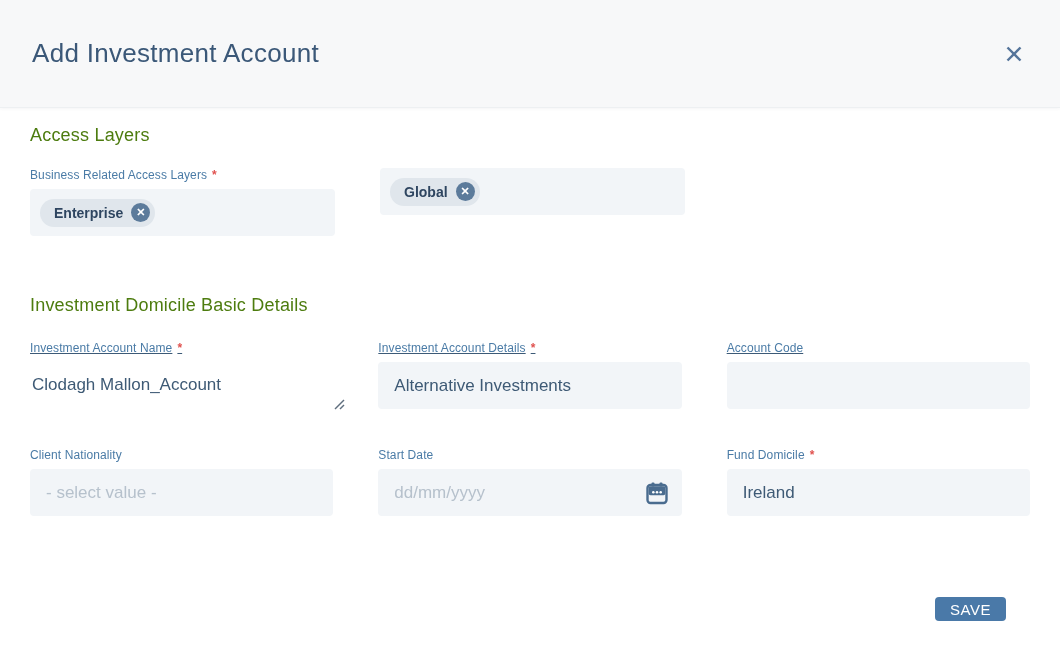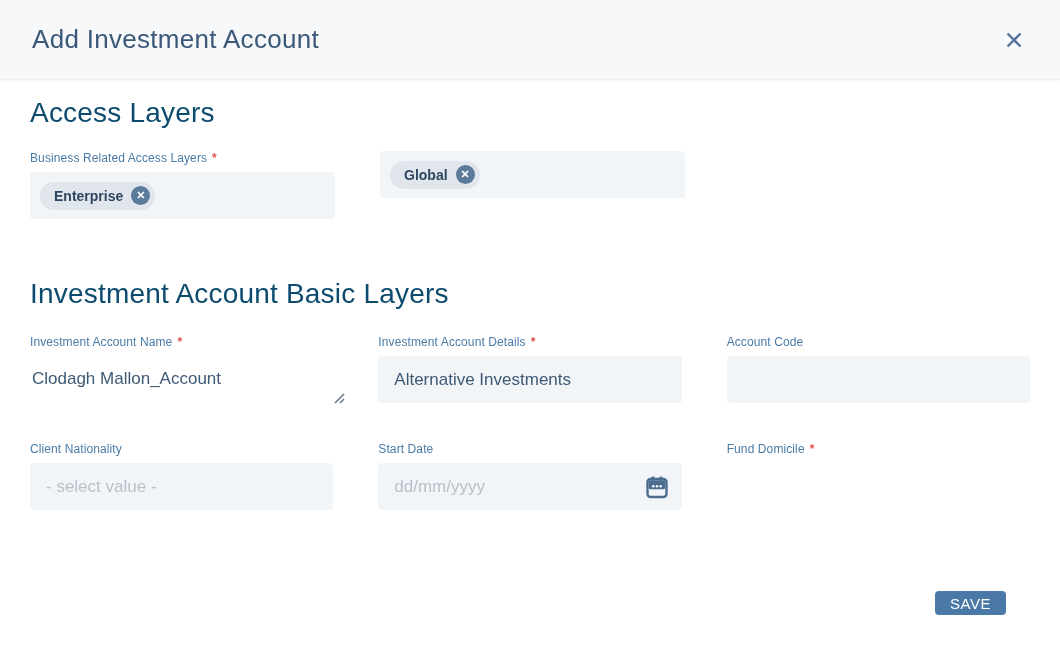--- a/index.html
+++ b/index.html
@@ -5,21 +5,21 @@
   * { box-sizing: border-box; margin: 0; padding: 0; }
   html, body { width: 1060px; height: 655px; overflow: hidden; }
   body {
     font-family: "Liberation Sans", sans-serif;
     background: #ffffff;
     color: #3c5a77;
   }
 
   
   .modal-header {
-    height: 80px;
+    height: 108px;
     background: #f7f8f9;
     border-bottom: 1px solid #edf0f2;
     box-shadow: 0 1px 3px rgba(40,60,80,0.05);
     display: flex;
     align-items: center;
     justify-content: space-between;
     padding: 0 32px;
   }
   .modal-title {
     font-size: 26px;
@@ -31,34 +31,34 @@
     width: 28px; height: 28px;
     display: flex; align-items: center; justify-content: center;
     cursor: pointer;
     background: none; border: none;
   }
 
   
   .modal-body { padding: 0 30px; }
 
   .section-heading {
-    font-size: 28px;
+    font-size: 18px;
     font-weight: 500;
-    color: #0c4a6e;
+    color: #4d7c0f;
     letter-spacing: 0.2px;
   }
   .heading-access { margin-top: 17px; }
   .heading-details { margin-top: 59px; }
 
   .form-row {
     display: flex;
     gap: 45px;
   }
   .row-1 { margin-top: 22px; }
-  .row-2 { margin-top: 25px; }
+  .row-2 { margin-top: 25px; text-decoration: underline; }
   .row-3 { margin-top: 32px; }
 
   .form-field { width: 305px; }
 
   .field-label {
     font-size: 12px;
     font-weight: 500;
     color: #4a7ba6;
     margin-bottom: 7px;
     letter-spacing: 0.1px;
@@ -249,21 +249,21 @@
         <div class="control">
           <span class="chip">
             <span class="chip-label">Global</span>
             <button class="chip-remove">✕</button>
           </span>
           <span class="caret"></span>
         </div>
       </div>
     </div>
 
-    <div class="section-heading heading-details">Investment Account Basic Layers</div>
+    <div class="section-heading heading-details">Investment Domicile Basic Details</div>
 
     <div class="form-row row-2">
       <div class="form-field">
         <div class="field-label">
           <span>Investment Account Name</span><span class="req">*</span>
         </div>
         <div class="name-wrap">
           <textarea class="name-textarea" style="">Clodagh Mallon_Account</textarea>
           <span class="resize-handle">
             <svg width="13" height="13" viewBox="0 0 13 13">
@@ -317,20 +317,24 @@
               <circle cx="15.7" cy="11.2" r="1.25" fill="#ffffff"></circle>
             </svg>
           </span>
         </div>
       </div>
 
       <div class="form-field">
         <div class="field-label">
           <span>Fund Domicile</span><span class="req">*</span>
         </div>
+        <div class="control">
+          <span class="select-value">Ireland</span>
+          <span class="caret"></span>
+        </div>
       </div>
     </div>
 
     <div class="modal-footer">
       <button class="save-btn">SAVE</button>
     </div>
 
   </div>
 </div>
 

